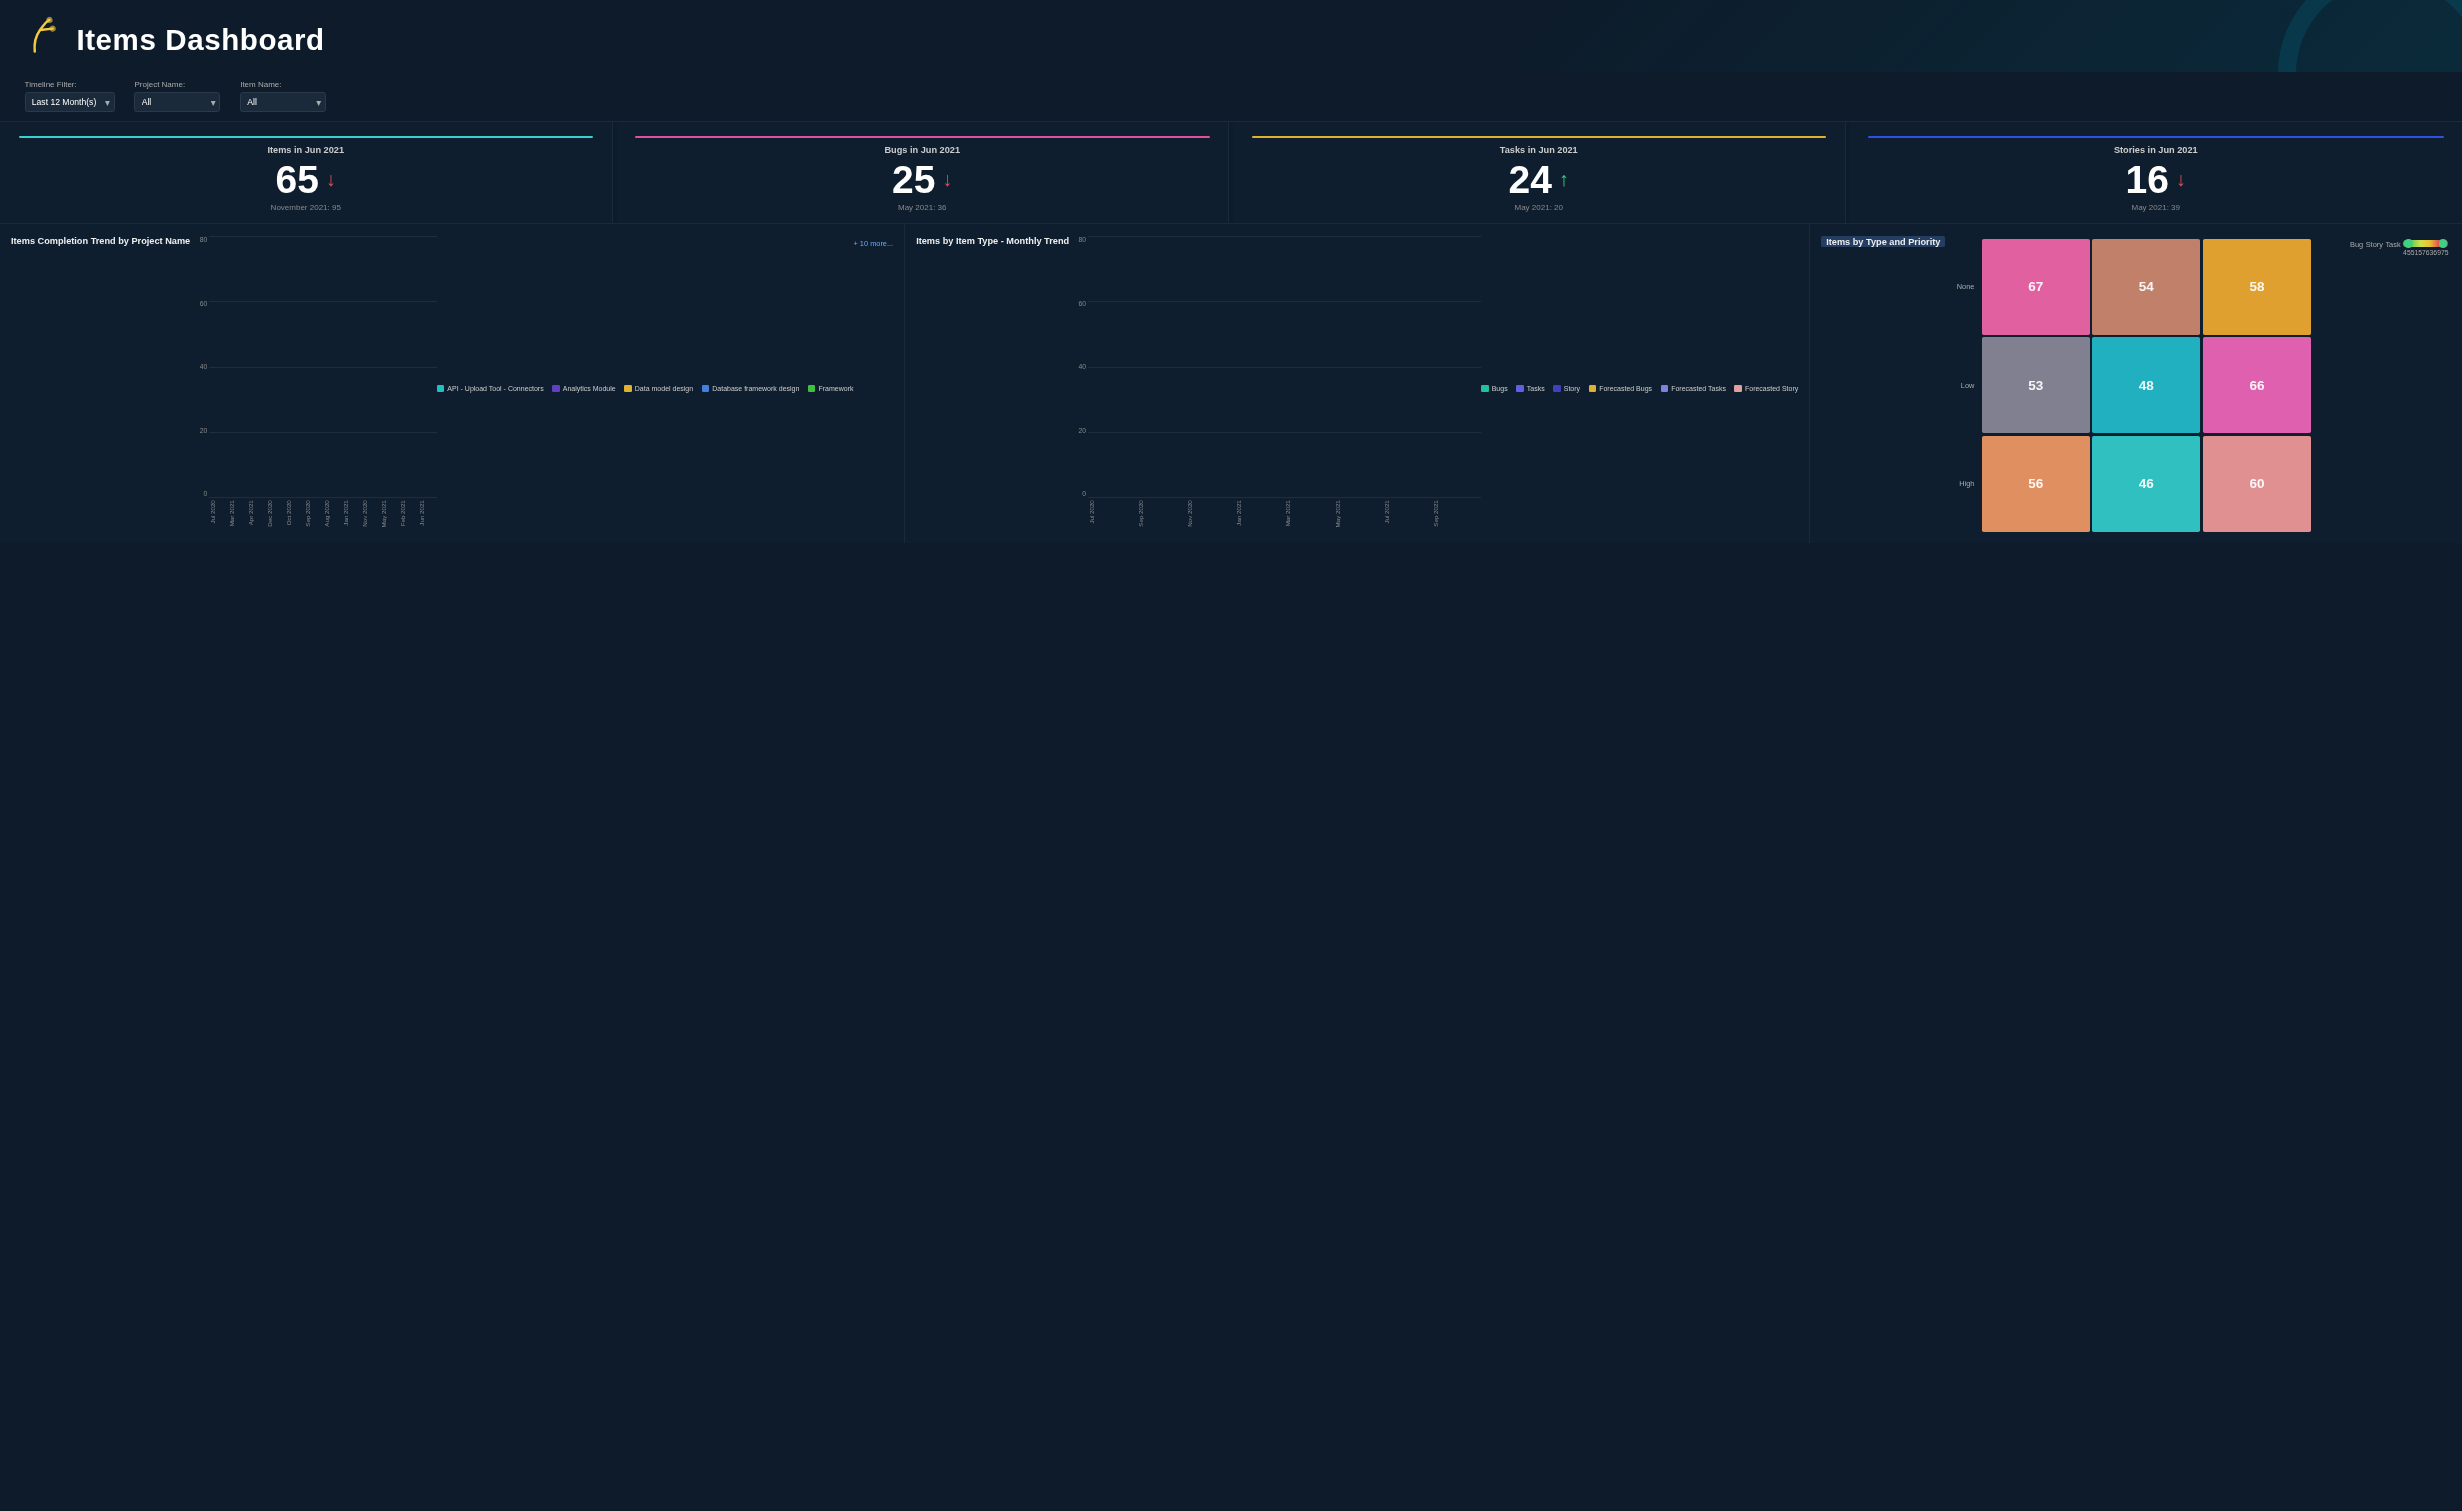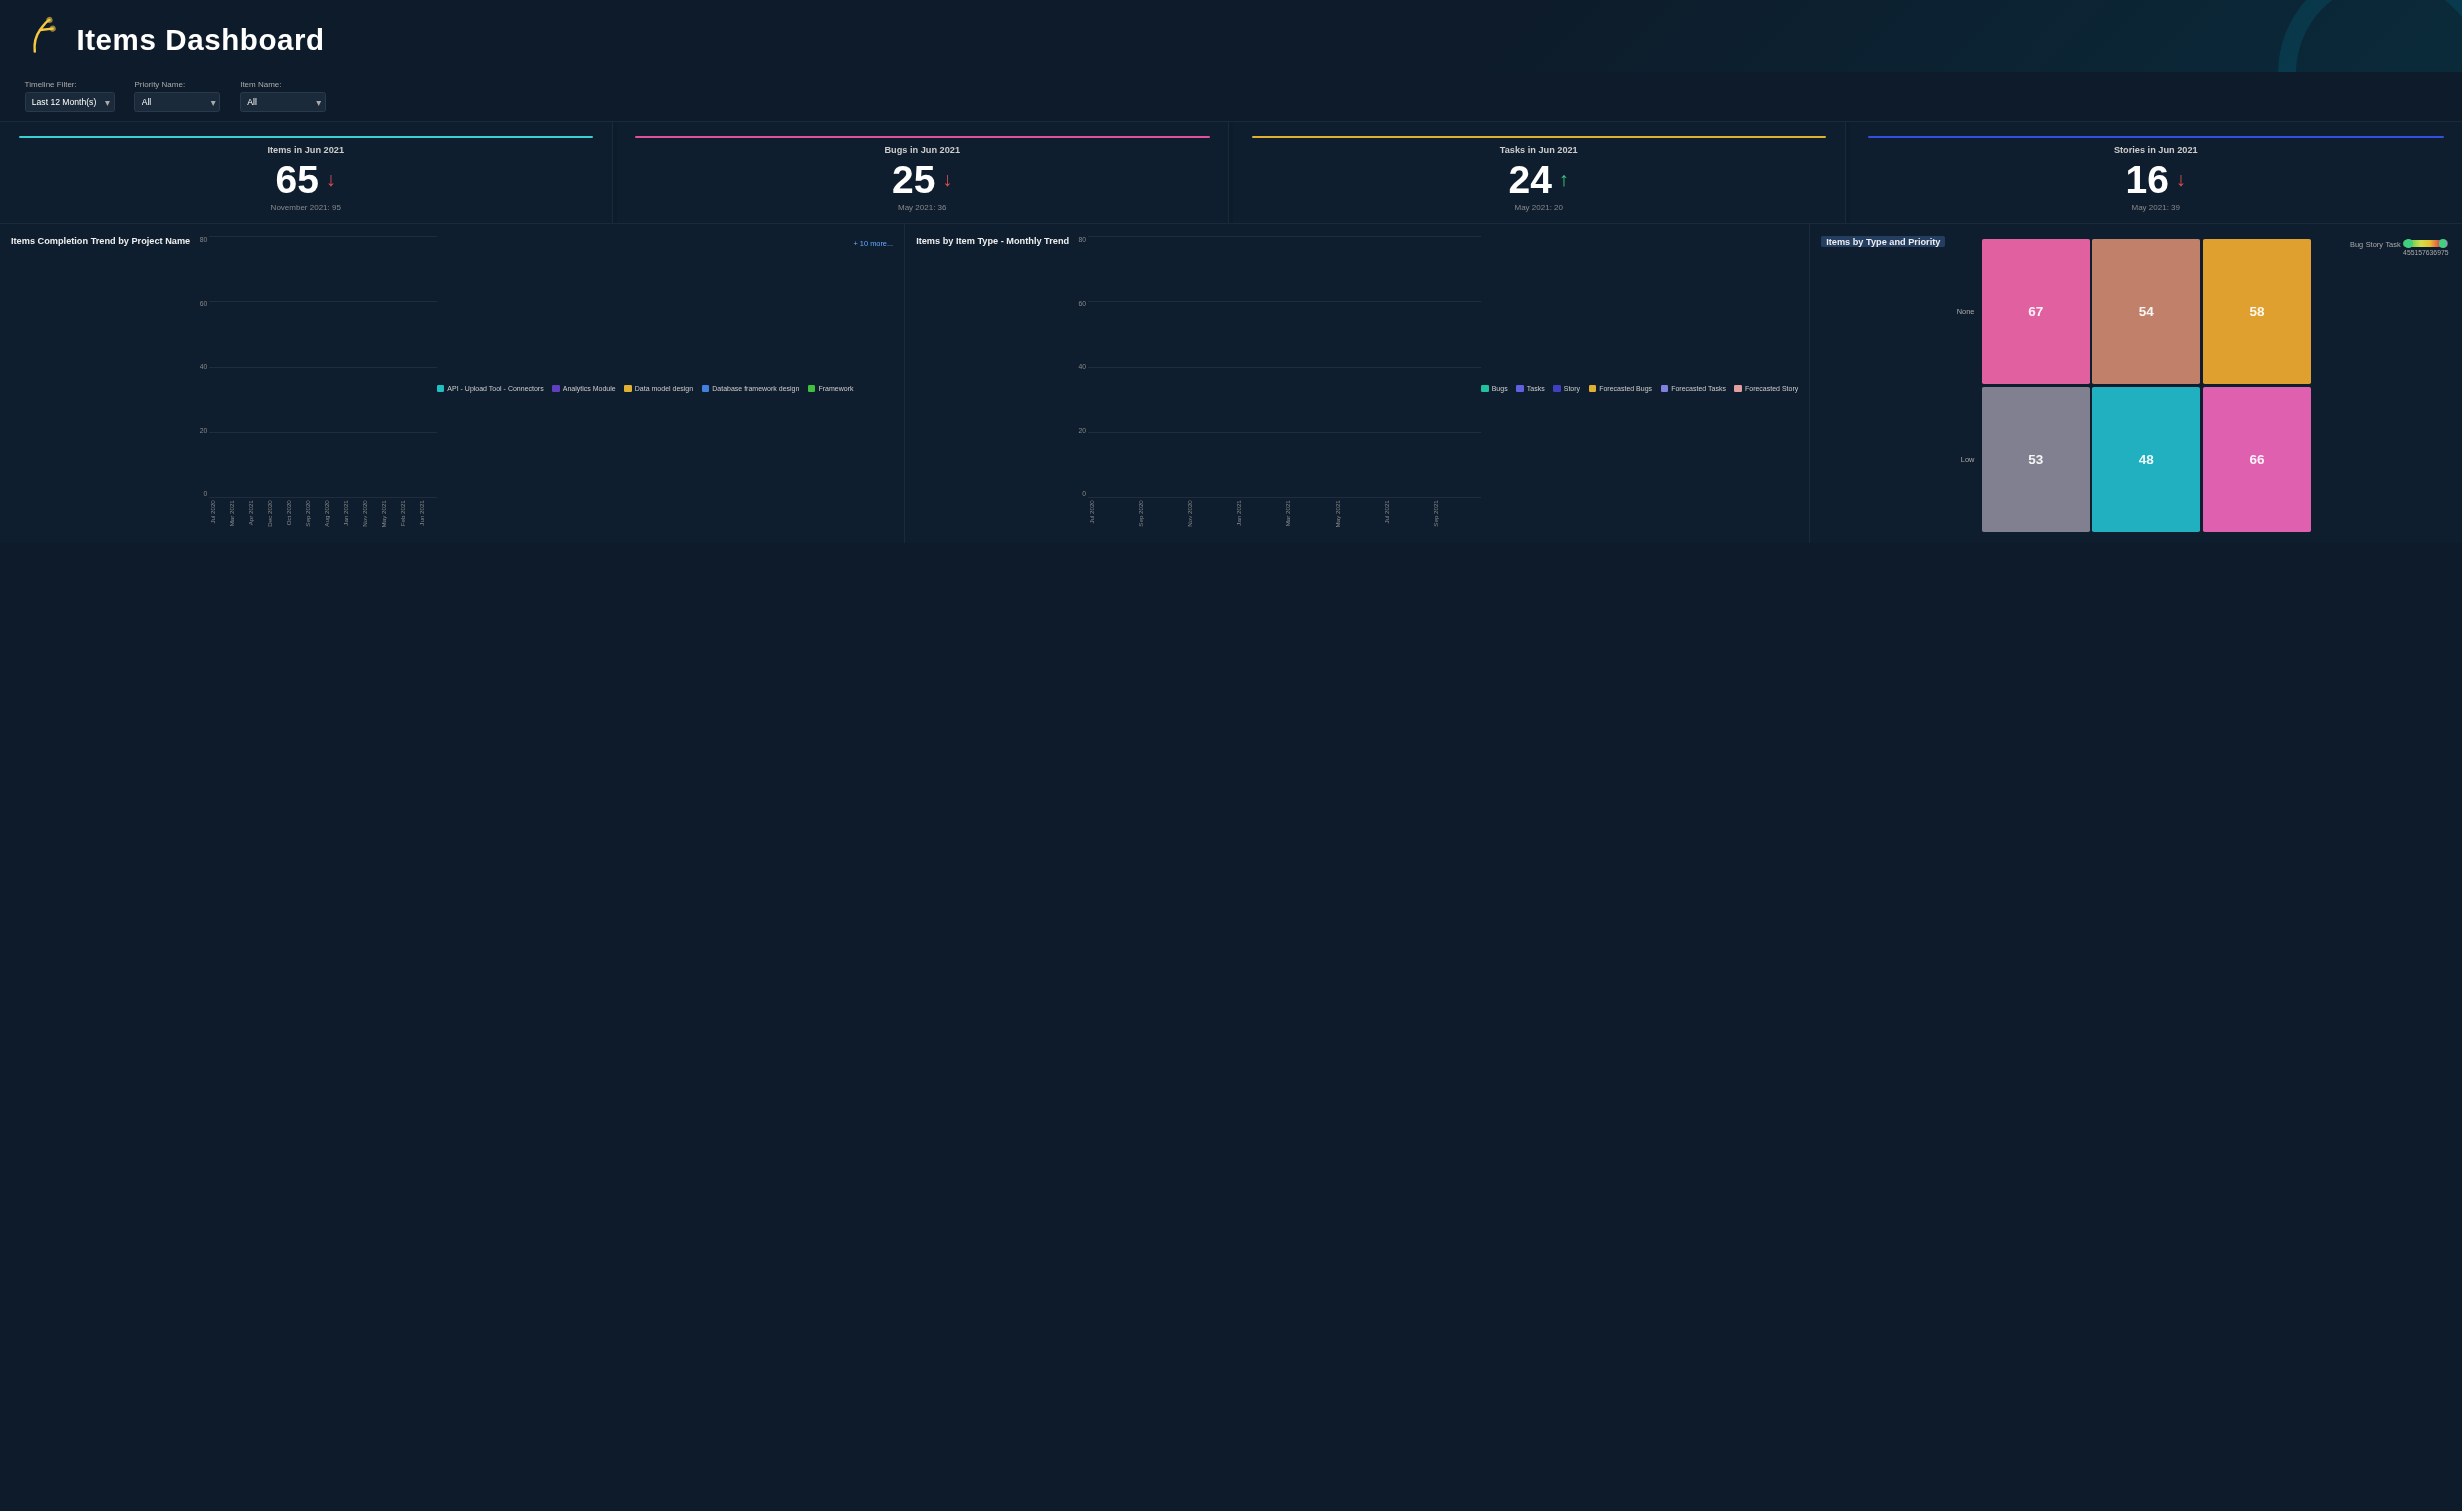--- a/index.html
+++ b/index.html
@@ -352,21 +352,21 @@
     <div class="filter-select-wrap">
       <select class="filter-select">
         <option>Last 12 Month(s)</option>
         <option>Last 3 Month(s)</option>
         <option>Last 6 Month(s)</option>
         <option>This Year</option>
       </select>
     </div>
   </div>
   <div class="filter-group">
-    <label class="filter-label">Priority Name:</label>
+    <label class="filter-label">Project Name:</label>
     <div class="filter-select-wrap">
       <select class="filter-select">
         <option>All</option>
       </select>
     </div>
   </div>
   <div class="filter-group">
     <label class="filter-label">Item Name:</label>
     <div class="filter-select-wrap">
       <select class="filter-select">
@@ -784,20 +784,26 @@
           <div class="treemap-row-label">None</div>
           <div class="treemap-cell" style="background: rgb(224, 96, 160);">67</div>
           <div class="treemap-cell" style="background: rgb(192, 128, 106);">54</div>
           <div class="treemap-cell" style="background: rgb(224, 160, 48);">58</div>
         </div>
         <div class="treemap-row">
           <div class="treemap-row-label">Low</div>
           <div class="treemap-cell" style="background: rgb(128, 128, 144);">53</div>
           <div class="treemap-cell" style="background: rgb(32, 176, 192);">48</div>
           <div class="treemap-cell" style="background: rgb(224, 96, 176);">66</div>
+        </div>
+        <div class="treemap-row">
+          <div class="treemap-row-label">High</div>
+          <div class="treemap-cell" style="background: rgb(224, 144, 96);">56</div>
+          <div class="treemap-cell" style="background: rgb(48, 192, 192);">46</div>
+          <div class="treemap-cell" style="background: rgb(224, 144, 144);">60</div>
         </div>
       </div>
     <div class="treemap-col-labels" id="treemap-col-labels">
         <div class="treemap-col-label">Bug</div>
         <div class="treemap-col-label">Story</div>
         <div class="treemap-col-label">Task</div>
       </div>
     <div class="gradient-bar-wrap">
       <div class="gradient-bar" id="gradient-bar">
         <div class="gradient-dot" style="background:#40d080;left:1.2px;"></div>

